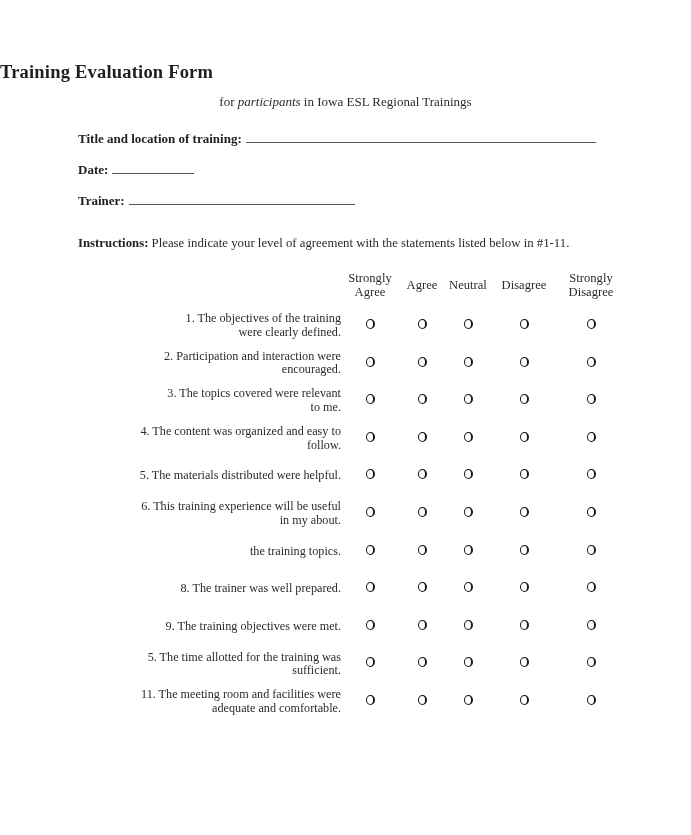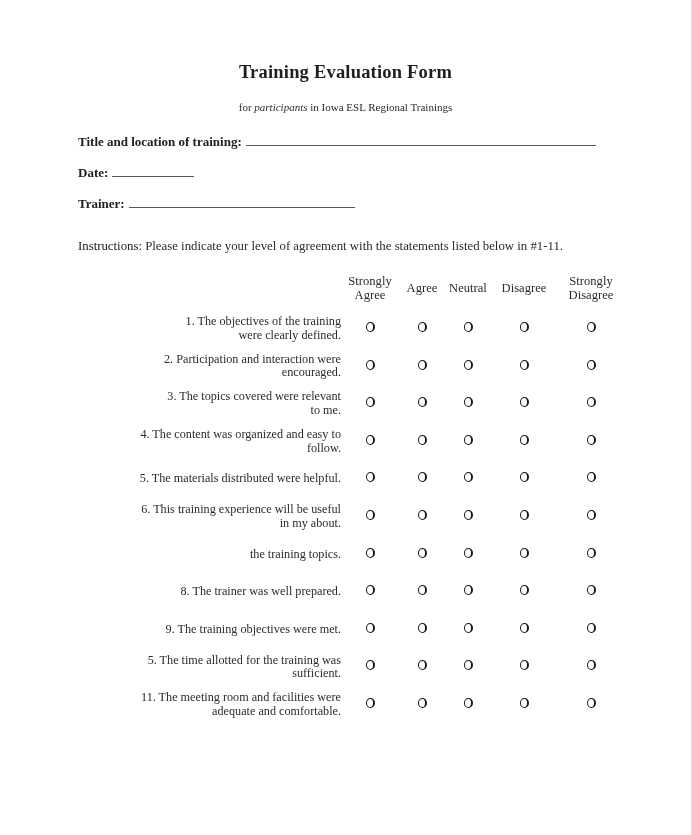--- a/index.html
+++ b/index.html
@@ -10,51 +10,50 @@
     font-family: "Liberation Serif", "DejaVu Serif", serif;
     color: #2b2b2b;
     position: relative;
     overflow: hidden;
     border-right: 1px solid #dcdcdc;
   }
   .page { padding-top: 62px; }
 
   .title {
     margin: 0;
-    text-align: center;
     font-size: 18.5px;
     font-weight: bold;
     color: #1f1f1f;
     letter-spacing: 0.2px;
   }
   .subtitle {
-    margin-top: 18px;
+    margin-top: 11px;
     text-align: center;
-    font-size: 11px;
+    font-size: 13px;
   }
   .subtitle .ital { font-style: italic; }
 
   .fields { margin: 20px 0 0 78px; font-size: 13px; line-height: 15px; }
   .field { margin-bottom: 15px; }
   .flabel { font-weight: bold; color: #222; }
   .fill {
     display: inline-block;
     height: 13px;
     border-bottom: 1.5px solid #54585c;
     margin-left: 4px;
     vertical-align: baseline;
     overflow: hidden;
     white-space: nowrap;
   }
   .fill-date { width: 82px; }
   .fill-titleloc { width: 350px; }
   .fill-trainer { width: 226px; }
 
   .instructions { margin: 28px 0 0 78px; font-size: 12.8px; }
-  .instructions .flabel { font-weight: normal; }
+  .instructions .flabel { font-weight: bold; }
 
   .table { margin: 12px 0 0 111px; }
   .thead, .trow {
     display: grid;
     grid-template-columns: 230px 58px 46px 46px 66px 68px;
     align-items: center;
   }
   .thead {
     min-height: 44px;
     font-size: 12.6px;

